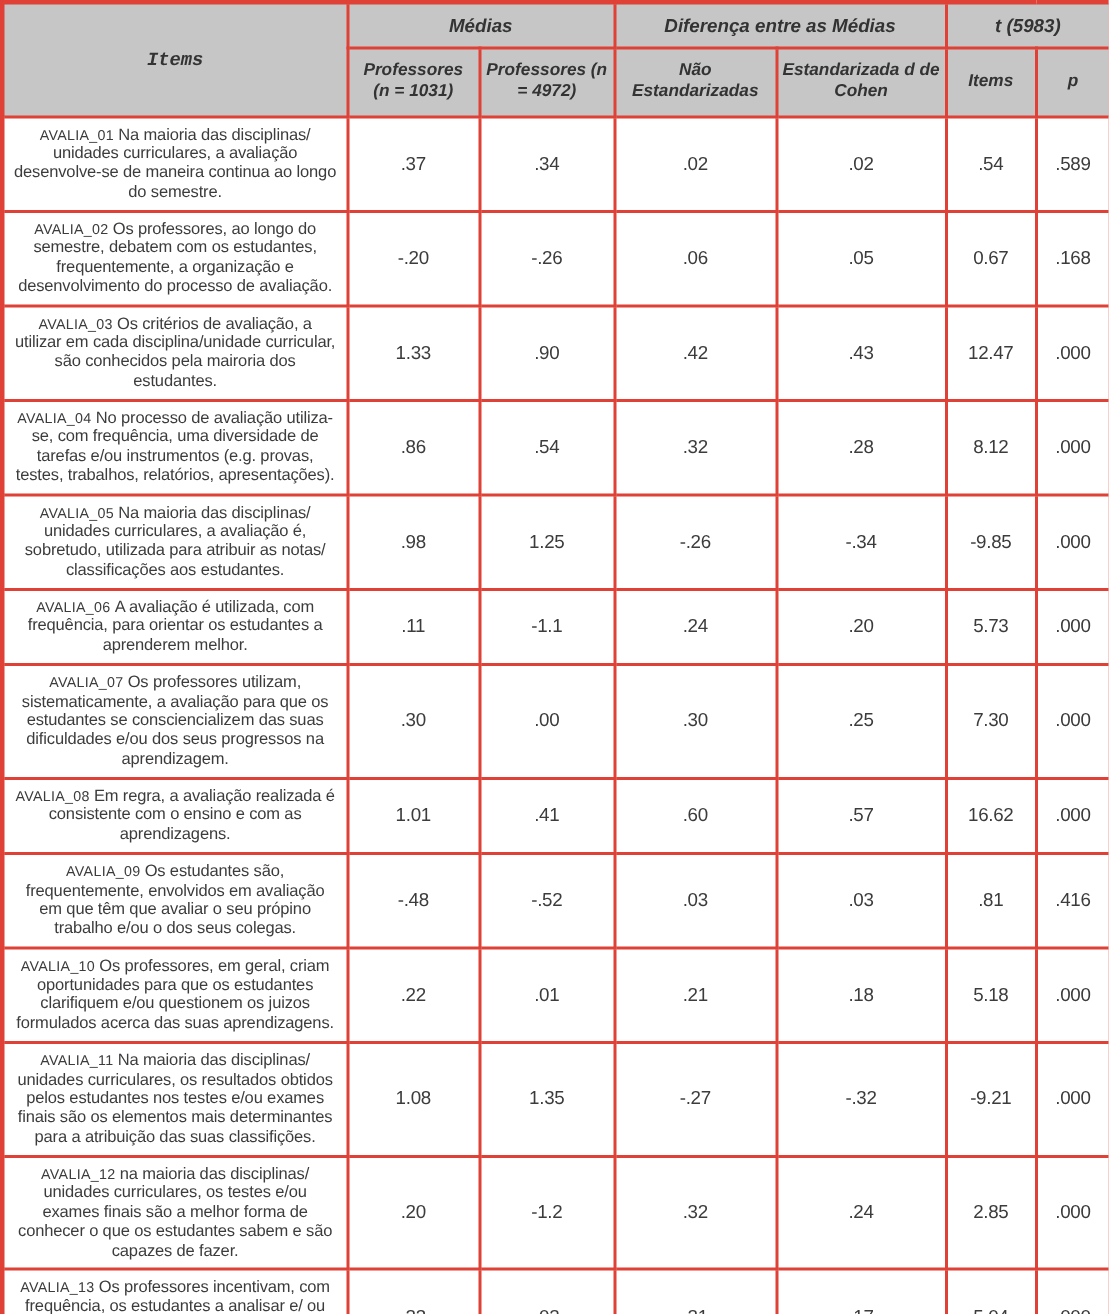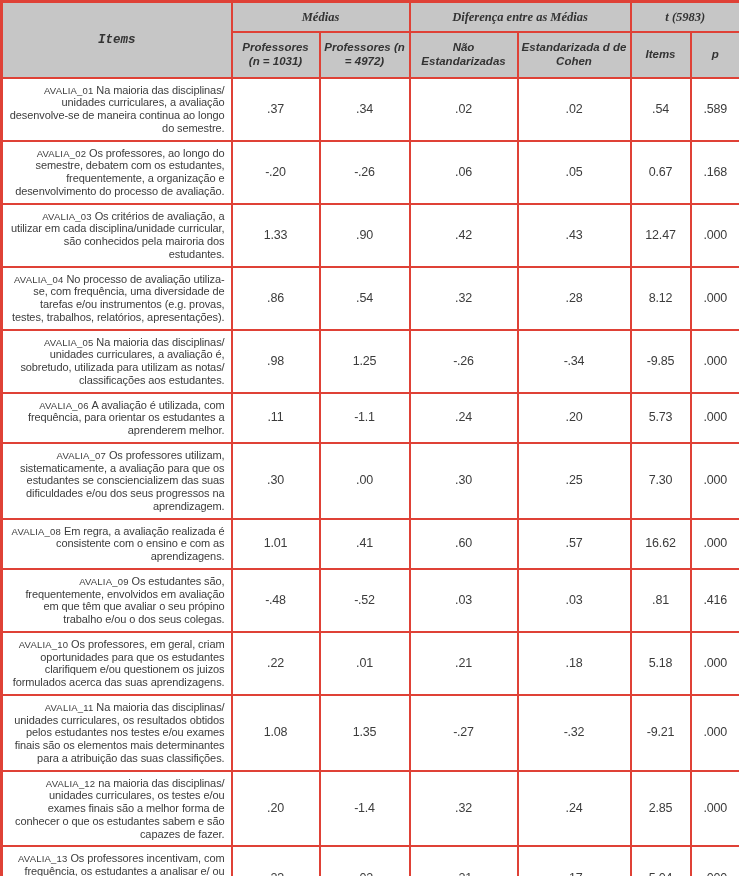--- a/index.html
+++ b/index.html
@@ -27,30 +27,30 @@
   thead th{
     background:var(--header-bg);
     font-style:italic;
     font-weight:bold;
     font-size:12px;
     line-height:1.15;
     padding:4px 3px;
     color:#333;
   }
   th.group-items{font-size:12.5px;font-family:Liberation Mono, monospace;}
-  th.group-head{font-size:12.5px;height:30px;font-family:Liberation Serif, serif;}
+  th.group-head{font-size:12.5px;height:30px;}
   th.sub-head{height:46px;font-size:11.5px;}
   tbody td{
     background:#fff;
     font-size:11px;
     line-height:1.16;
     padding:4px 5px;
   }
   td.item-cell{
-    text-align:right;
+    text-align:center;
     letter-spacing:-0.1px;
     padding:5px 6px 5px 6px;
   }
   td.item-cell .item-code{
     font-size:9.5px;
     letter-spacing:0.2px;
   }
   td.value-cell{
     text-align:center;
     font-size:12.5px;
@@ -143,21 +143,21 @@
     <td class="value-cell">.54</td>
     <td class="value-cell">.32</td>
     <td class="value-cell">.28</td>
     <td class="value-cell">8.12</td>
     <td class="value-cell">.000</td>
   </tr>
 
   <tr>
     <td class="item-cell">
       <span class="item-code">AVALIA_05 </span>
-      <span class="item-text">Na maioria das disciplinas/ unidades curriculares, a avaliação é, sobretudo, utilizada para utilizam as notas/ classificações aos estudantes.</span>
+      <span class="item-text">Na maioria das disciplinas/ unidades curriculares, a avaliação é, sobretudo, utilizada para atribuir as notas/ classificações aos estudantes.</span>
     </td>
     <td class="value-cell">.98</td>
     <td class="value-cell">1.25</td>
     <td class="value-cell">-.26</td>
     <td class="value-cell">-.34</td>
     <td class="value-cell">-9.85</td>
     <td class="value-cell">.000</td>
   </tr>
 
   <tr>
@@ -237,21 +237,21 @@
     <td class="value-cell">-9.21</td>
     <td class="value-cell">.000</td>
   </tr>
 
   <tr>
     <td class="item-cell">
       <span class="item-code">AVALIA_12 </span>
       <span class="item-text">na maioria das disciplinas/ unidades curriculares, os testes e/ou exames finais são a melhor forma de conhecer o que os estudantes sabem e são capazes de fazer.</span>
     </td>
     <td class="value-cell">.20</td>
-    <td class="value-cell">-1.4</td>
+    <td class="value-cell">-1.2</td>
     <td class="value-cell">.32</td>
     <td class="value-cell">.24</td>
     <td class="value-cell">2.85</td>
     <td class="value-cell">.000</td>
   </tr>
 
   <tr>
     <td class="item-cell">
       <span class="item-code">AVALIA_13 </span>
       <span class="item-text">Os professores incentivam, com frequência, os estudantes a analisar e/ ou reflectir acerca das aprendizagens realizadas.</span>

